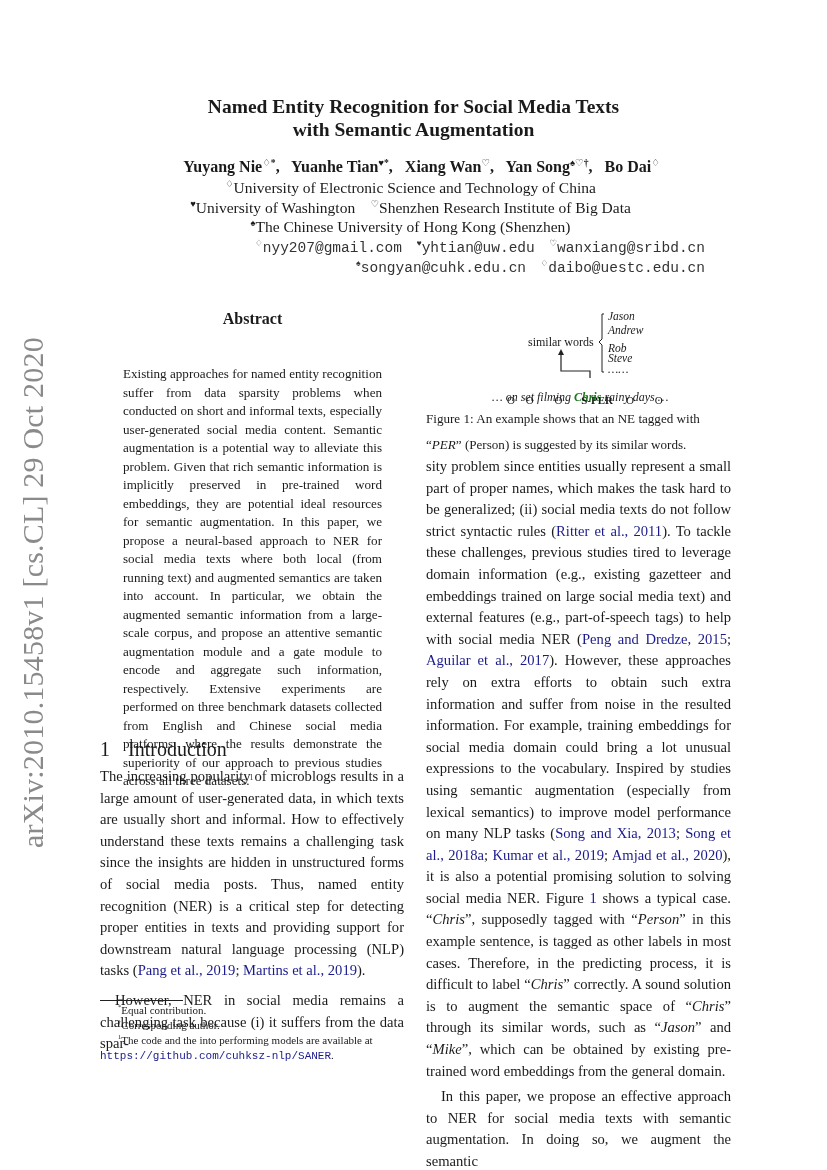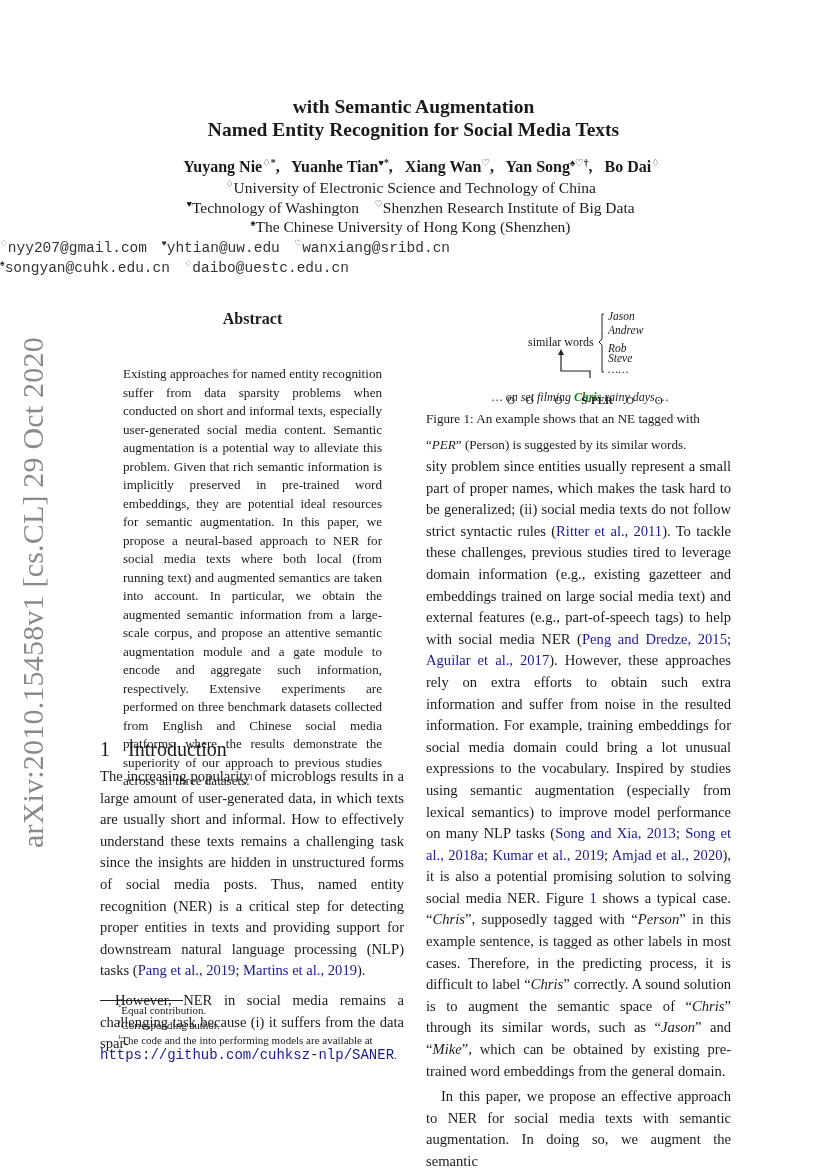--- a/index.html
+++ b/index.html
@@ -19,21 +19,21 @@
     font-weight: bold; font-size: 19.5px; line-height: 23px;
   }
   .authors {
     position: absolute; left: 8px; width: 827px; top: 158px; text-align: center;
     font-weight: bold; font-size: 16px;
   }
   .affil {
     position: absolute; left: 0; width: 821px; text-align: center; font-size: 15.5px;
   }
   .emails {
-    position: absolute; left: 0; width: 705px; text-align: left; font-size: 14.5px; color: #333;
+    position: absolute; left: 0; width: 705px; text-align: right; font-size: 14.5px; color: #333;
   }
   sup { font-size: 0.6em; line-height: 0; }
   .abstract-head {
     position: absolute; left: 100px; width: 305px; top: 310px; text-align: center;
     font-weight: bold; font-size: 16px;
   }
   .abstract-body {
     position: absolute; left: 123px; width: 259px; top: 341px;
     font-size: 13.1px; line-height: 18.5px; text-align: justify; hyphens: manual; margin-top: 24px;
   }
@@ -47,55 +47,55 @@
   .left-body { position: absolute; left: 100px; width: 304px; top: 766px; }
   .right-body { position: absolute; left: 426px; width: 305px; top: 456px; }
   p { margin: 0; }
   .indent { text-indent: 15px; margin-top: 8px; }
   .para-gap { margin-top: 4px; }
   .fn-rule { position: absolute; left: 100px; top: 1000px; width: 83px; border-top: 1px solid #222; }
   .footnotes {
     position: absolute; left: 100px; width: 310px; top: 1003px; font-size: 11px; line-height: 15px;
   }
   .footnotes .fn { padding-left: 18px; }
-  .footnotes .fn-url { font-size: 14px; color: #1a1a8c; }
+  .footnotes .fn-url { font-size: 11px; color: #1a1a8c; }
   .figure { position: absolute; left: 480px; top: 305px; width: 240px; height: 100px; }
   .fig-word { position: absolute; font-style: italic; font-size: 11.5px; }
   .fig-sim { position: absolute; left: 48px; top: 30px; font-size: 12px; }
   .fig-sentence { position: absolute; left: 12px; top: 72px; font-size: 12px; font-style: italic; white-space: nowrap; margin-top: 13px; }
   .fig-sentence .chris { color: #1e7a1e; font-weight: bold; }
   .fig-tags { position: absolute; left: 27px; top: 89px; font-size: 11px; white-space: nowrap; }
   .fig-tags span { display: inline-block; }
   .caption {
     position: absolute; left: 426px; width: 305px; top: 406px; font-size: 13.1px; line-height: 26px;
   }
 </style>
 </head>
 <body>
 
 <div class="sidebar-stamp">arXiv:2010.15458v1  [cs.CL]  29 Oct 2020</div>
 
 <div class="title">
+  <div>Named Entity Recognition for Social Media Texts</div>
   <div>with Semantic Augmentation</div>
-  <div>Named Entity Recognition for Social Media Texts</div>
 </div>
 
 <div class="authors">
   <span><span>Yuyang Nie</span><sup>♢*</sup></span>,&nbsp;&nbsp;
   <span><span>Yuanhe Tian</span><sup>♥*</sup></span>,&nbsp;&nbsp;
   <span><span>Xiang Wan</span><sup>♡</sup></span>,&nbsp;&nbsp;
   <span><span>Yan Song</span><sup>♠♡†</sup></span>,&nbsp;&nbsp;
   <span><span>Bo Dai</span><sup>♢</sup></span>
 </div>
 
 <div class="affil" style="top:179px">
   <sup>♢</sup><span>University of Electronic Science and Technology of China</span>
 </div>
 <div class="affil" style="top:199px">
-  <sup>♥</sup><span>Technology of Washington</span>&nbsp;&nbsp;&nbsp;
+  <sup>♥</sup><span>University of Washington</span>&nbsp;&nbsp;&nbsp;
   <sup>♡</sup><span>Shenzhen Research Institute of Big Data</span>
 </div>
 <div class="affil" style="top:218px">
   <sup>♠</sup><span>The Chinese University of Hong Kong (Shenzhen)</span>
 </div>
 
 <div class="emails" style="top:239px">
   <sup>♢</sup><span class="mono">nyy207@gmail.com</span>&nbsp;&nbsp;&nbsp;
   <sup>♥</sup><span class="mono">yhtian@uw.edu</span>&nbsp;&nbsp;&nbsp;
   <sup>♡</sup><span class="mono">wanxiang@sribd.cn</span>

